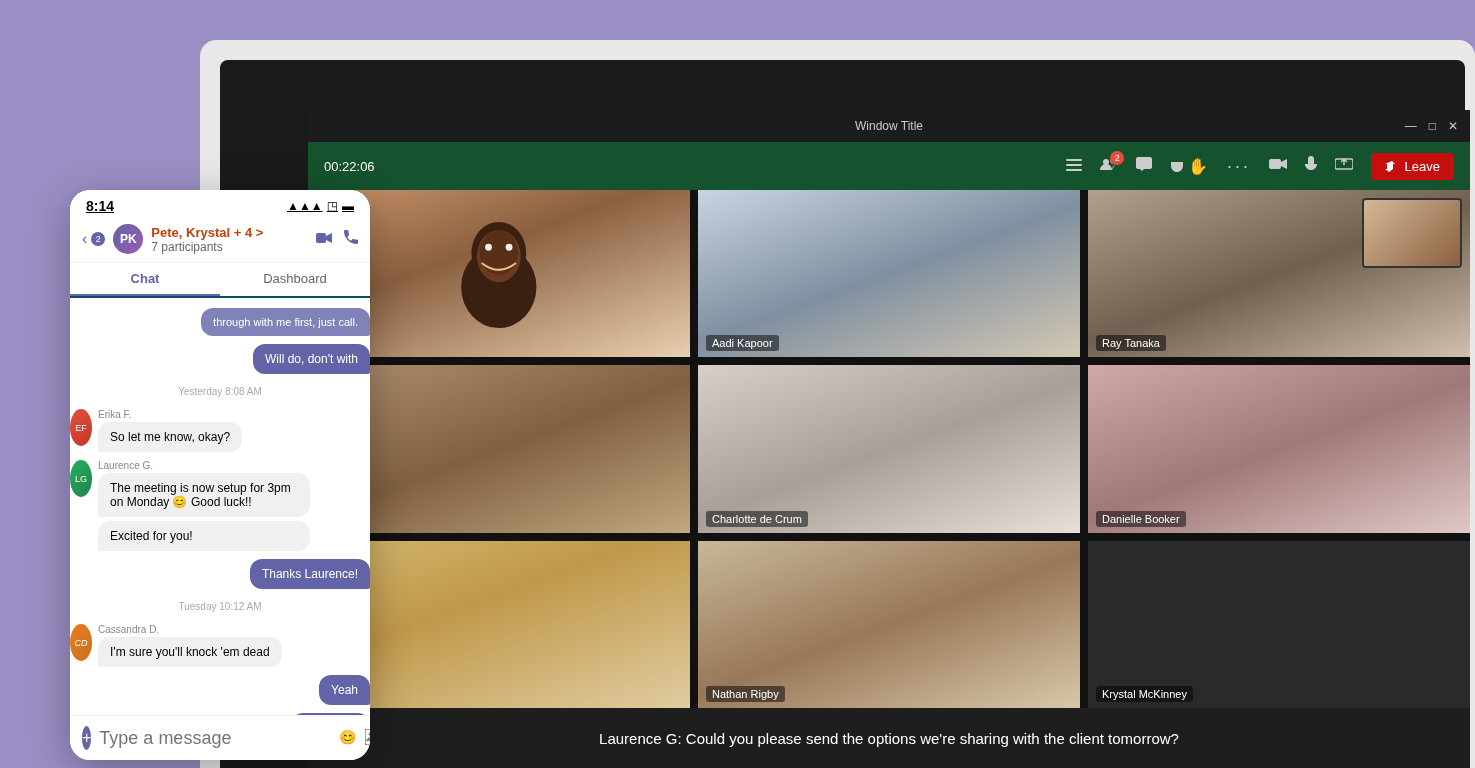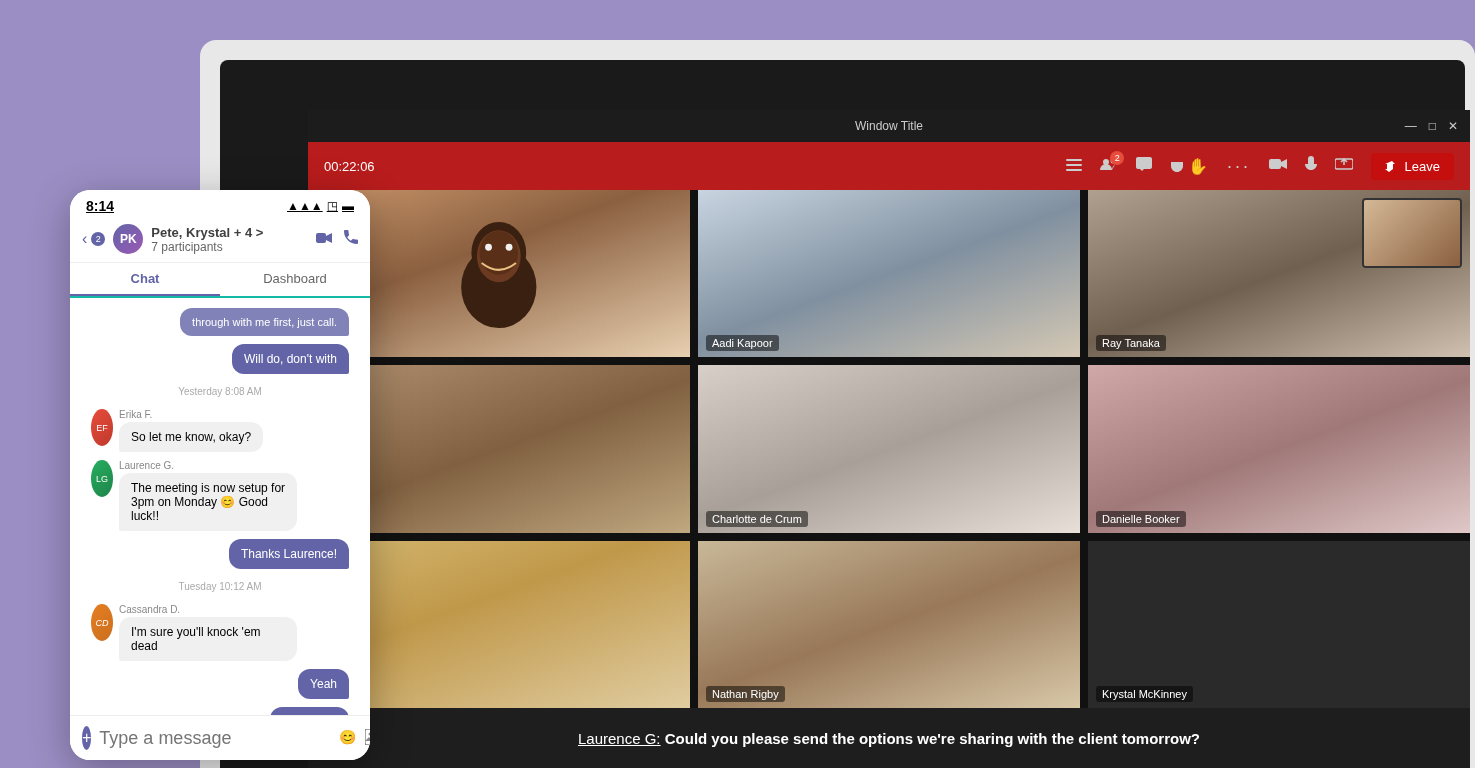--- a/index.html
+++ b/index.html
@@ -74,21 +74,21 @@
       color: #ccc;
       font-size: 12px;
       cursor: pointer;
       background: none;
       border: none;
     }
 
     
     .meeting-toolbar {
       height: 48px;
-      background: #b91c1c;
+      background: #14532d;
       display: flex;
       align-items: center;
       padding: 0 16px;
       gap: 0;
       flex-shrink: 0;
     }
     .meeting-time {
       color: #fff;
       font-size: 13px;
       font-weight: 500;
@@ -184,24 +184,23 @@
       display: flex;
       align-items: center;
       justify-content: center;
     }
     .caption-text {
       color: #fff;
       font-size: 15px;
     }
     .caption-speaker {
       font-weight: normal;
-      text-decoration: underline;
     }
     .caption-content {
-      font-weight: 700;
+      font-weight: 400;
     }
 
     
     .mobile-chat {
       position: absolute;
       top: 190px;
       left: 70px;
       width: 300px;
       height: 570px;
       background: #fff;
@@ -266,57 +265,57 @@
       color: white;
       font-size: 12px;
       font-weight: 600;
     }
     .chat-header-info {
       flex: 1;
     }
     .chat-header-name {
       font-size: 13px;
       font-weight: 600;
-      color: #404040;
+      color: #c2410c;
     }
     .chat-header-participants {
       font-size: 12px;
       color: #666;
     }
     .chat-header-actions {
       display: flex;
       gap: 12px;
       color: #6264a7;
       font-size: 16px;
     }
 
     
     .chat-tabs {
       display: flex;
-      border-bottom: 2px solid #14b8a6;
+      border-bottom: 2px solid #0c4a6e;
     }
     .chat-tab {
       flex: 1;
       text-align: center;
       padding: 8px;
       font-size: 13px;
       color: #666;
       cursor: pointer;
     }
     .chat-tab.active {
       color: #6264a7;
       border-bottom: 2px solid #6264a7;
       font-weight: 600;
     }
 
     
     .messages-area {
       flex: 1;
       overflow-y: auto;
-      padding: 10px 21px;
+      padding: 10px 0;
       display: flex;
       flex-direction: column;
       gap: 8px;
       background: #fff;
     }
 
     .msg-outgoing {
       align-self: flex-end;
       background: #6264a7;
       color: white;
@@ -611,20 +610,21 @@
         </div>
       </div>
     </div>
 
     <div class="msg-incoming">
       <div class="msg-avatar-row">
         <div class="msg-avatar green">LG</div>
         <div>
           <div class="msg-sender">Laurence G.</div>
           <div class="msg-incoming-bubble">The meeting is now setup for 3pm on Monday 😊 Good luck!!</div>
+          <div class="msg-incoming-bubble" style="margin-top:4px;">Excited for you!</div>
         </div>
       </div>
     </div>
 
     <div class="msg-outgoing">Thanks Laurence!</div>
 
     <div class="timestamp">Tuesday 10:12 AM</div>
 
     <div class="msg-incoming">
       <div class="msg-avatar-row">

